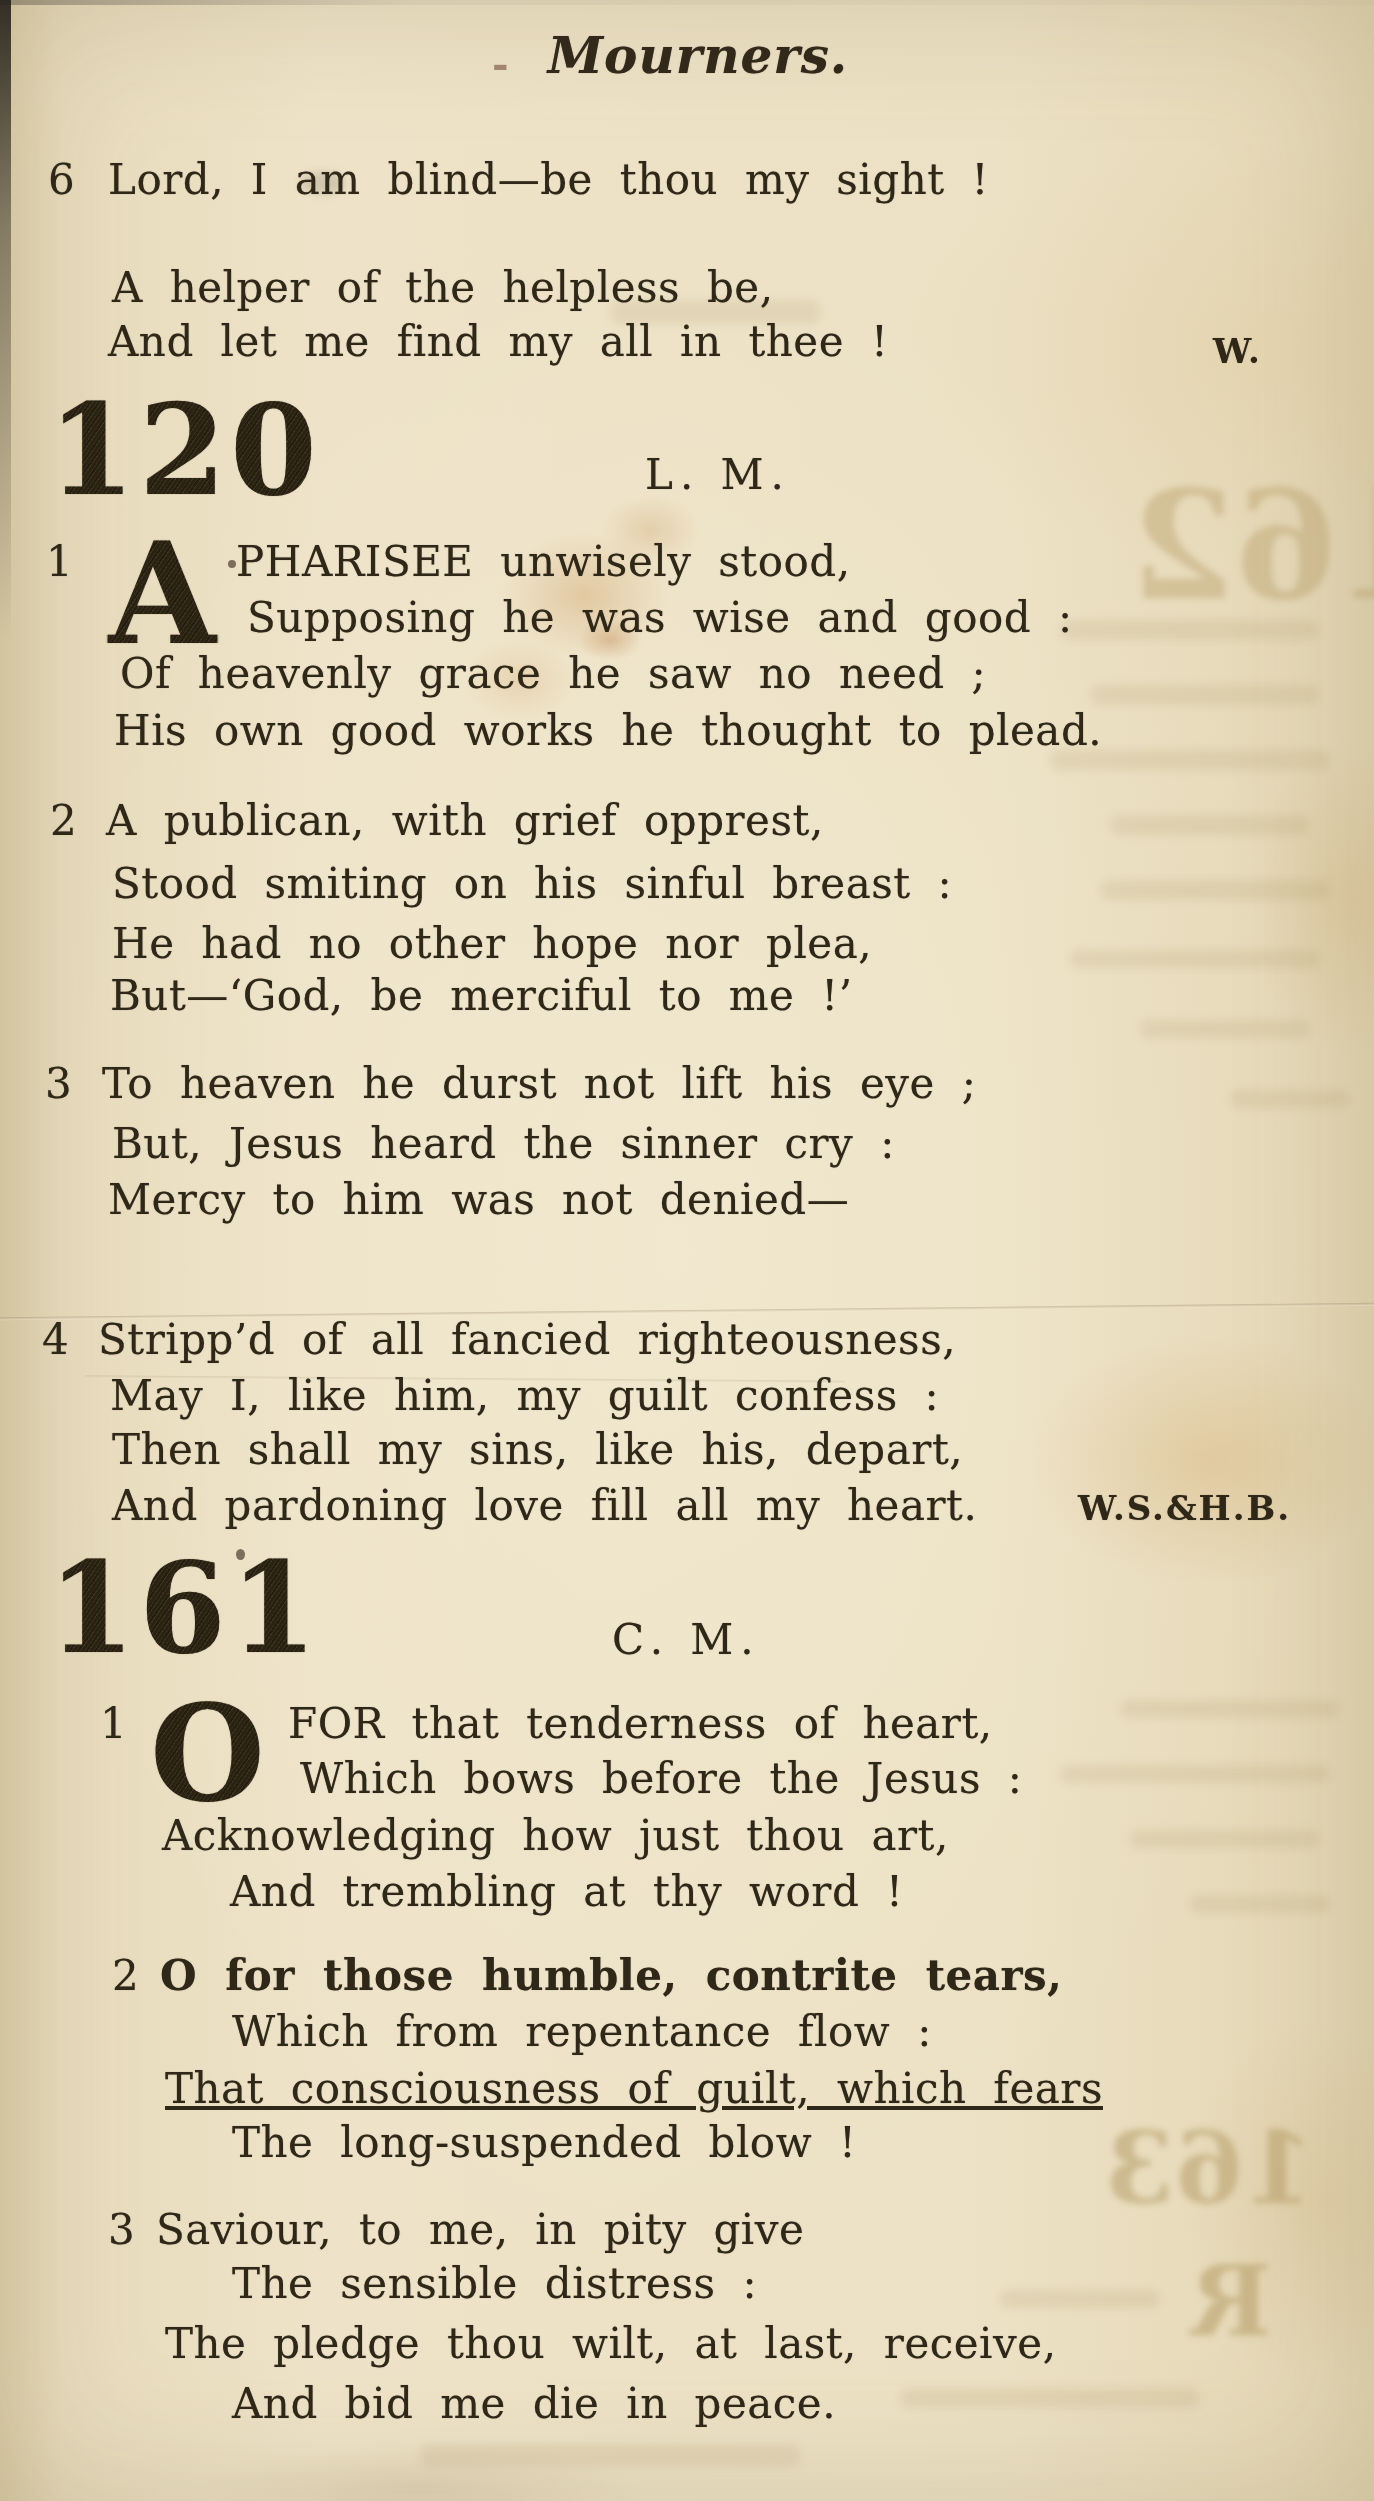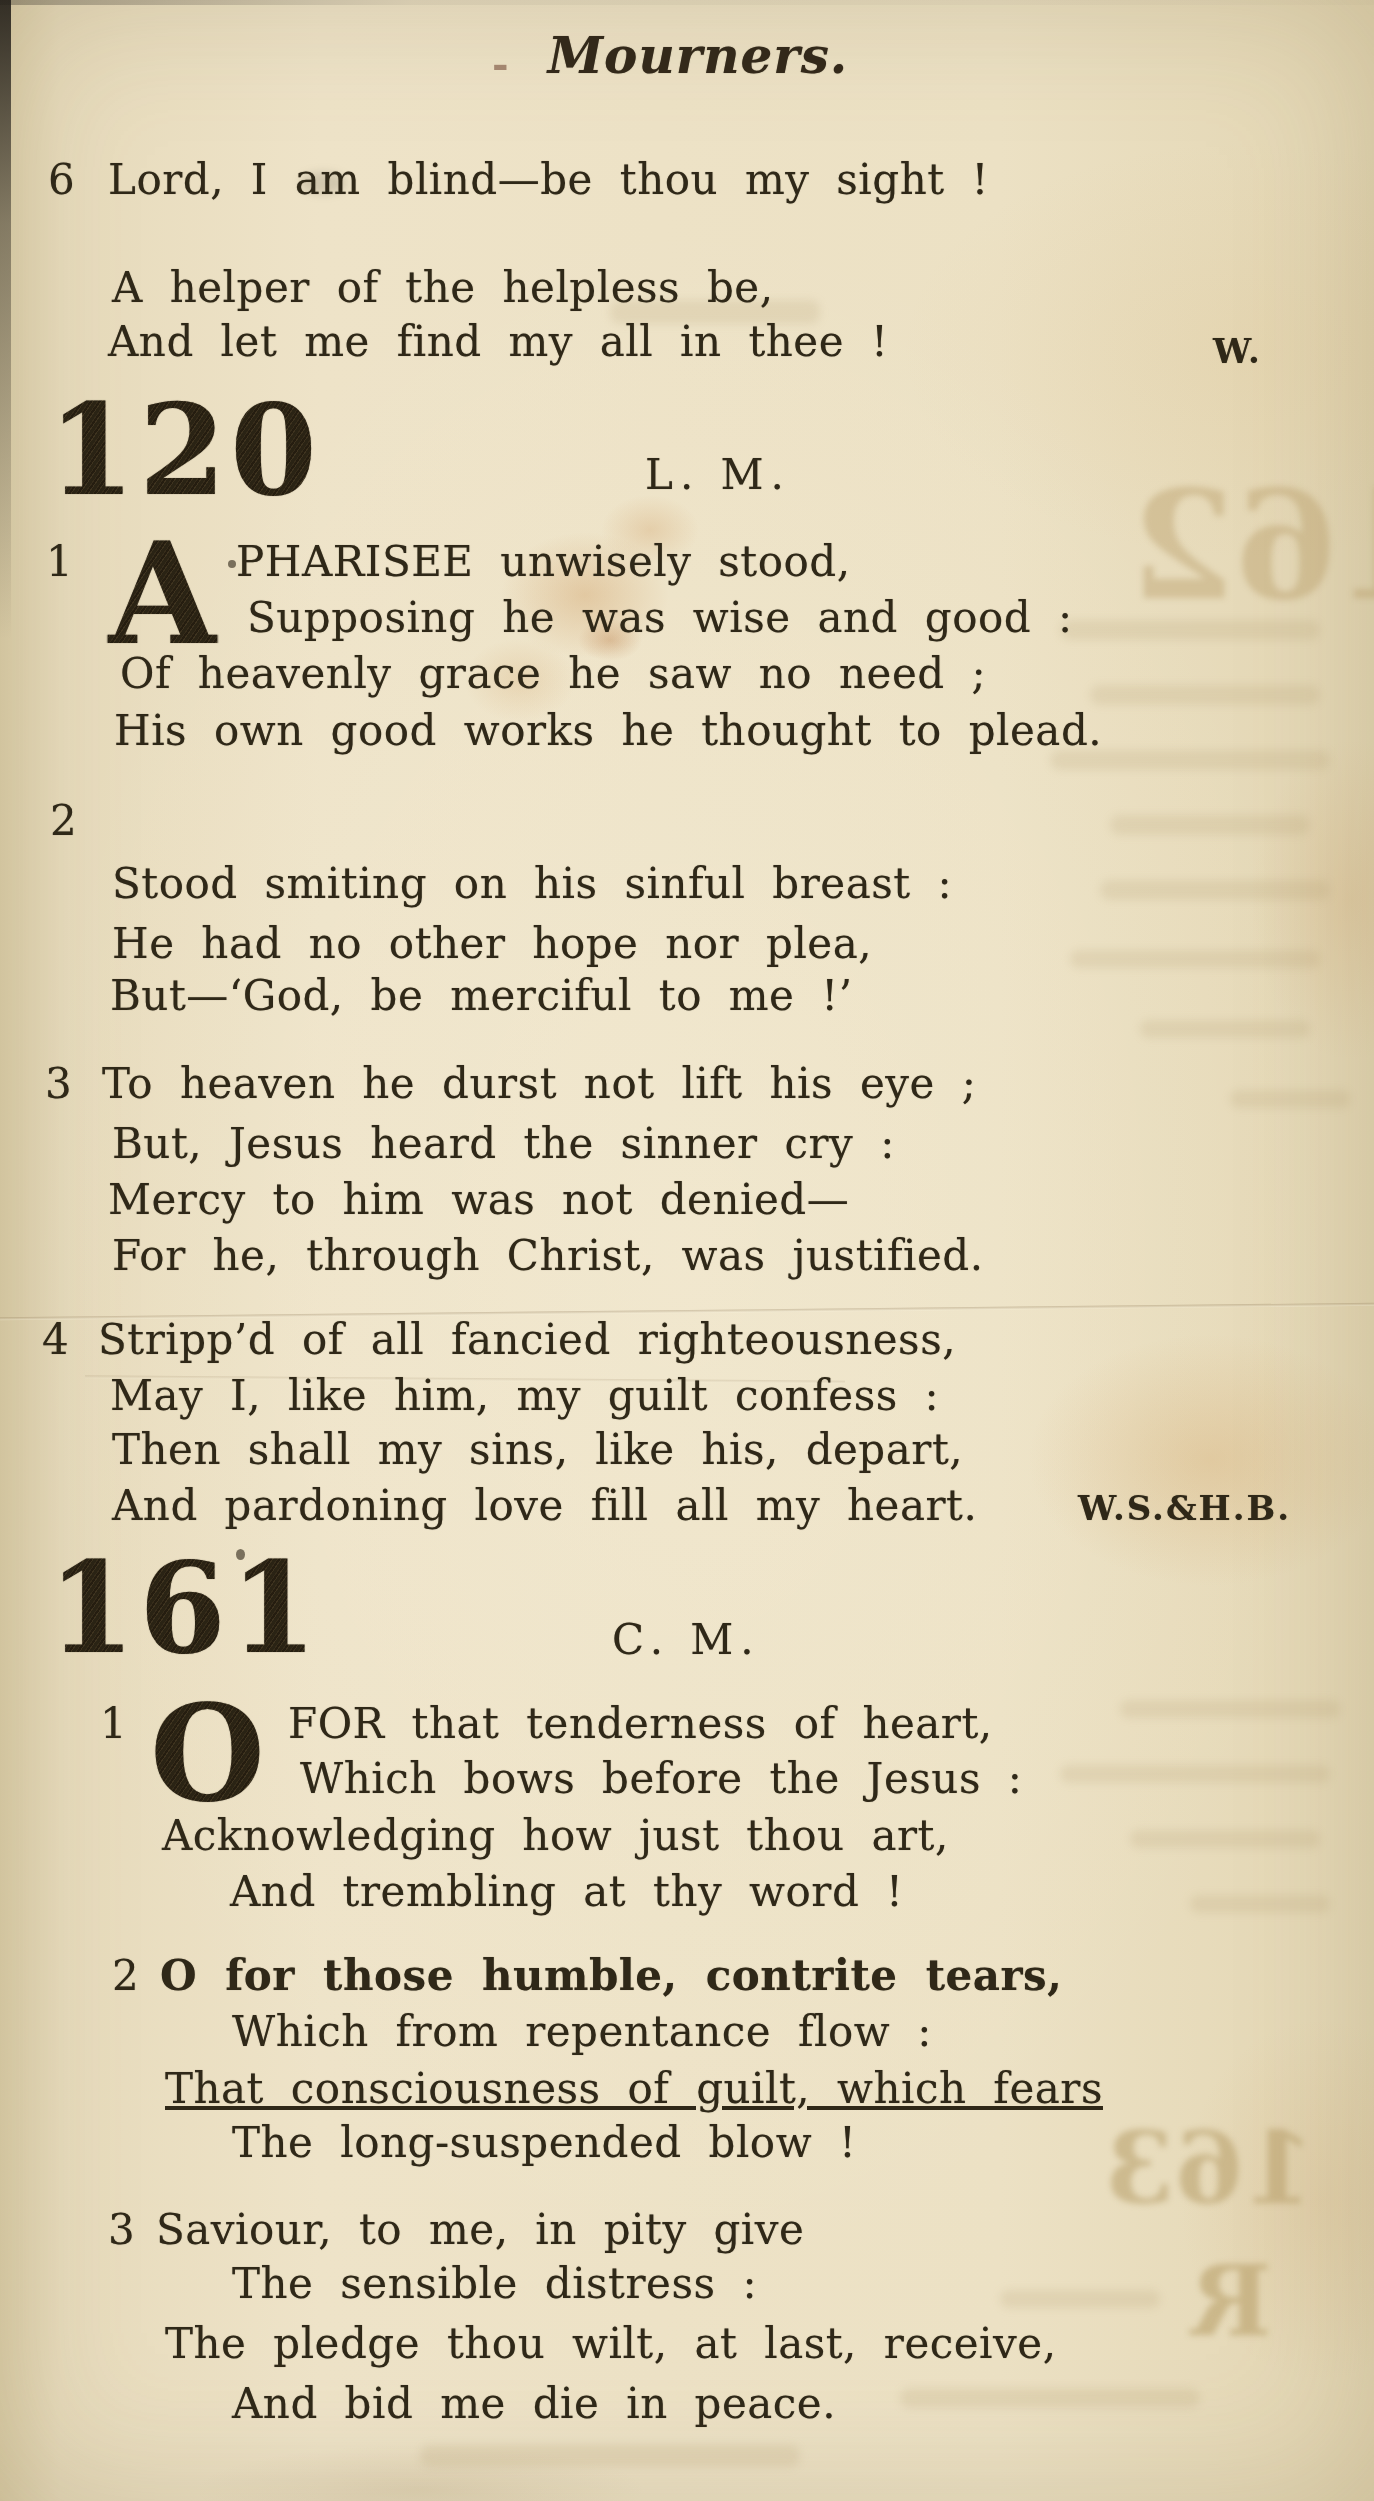--- a/index.html
+++ b/index.html
@@ -133,29 +133,29 @@
   <div class="meter" style="top:453px;left:645px;">L. M.</div>
 
   <div class="vnum" style="top:541px;left:46px;">1</div>
   <div class="dropcap textured" style="top:524px;left:108px;font-size:140px;">A</div>
   <div class="line" style="top:541px;left:236px;">PHARISEE unwisely stood,</div>
   <div class="line" style="top:653px;left:120px;">Of heavenly grace he saw no need ;</div>
   <div class="line" style="top:597px;left:247px;">Supposing he was wise and good :</div>
   <div class="line" style="top:710px;left:114px;">His own good works he thought to plead.</div>
 
   <div class="vnum" style="top:800px;left:50px;">2</div>
+  <div class="line" style="top:800px;left:106px;">A publican, with grief opprest,</div>
   <div class="line" style="top:863px;left:112px;">Stood smiting on his sinful breast :</div>
   <div class="line" style="top:923px;left:112px;">He had no other hope nor plea,</div>
   <div class="line" style="top:975px;left:110px;">But—‘God, be merciful to me !’</div>
 
   <div class="vnum" style="top:1063px;left:45px;">3</div>
   <div class="line" style="top:1063px;left:102px;">To heaven he durst not lift his eye ;</div>
   <div class="line" style="top:1123px;left:112px;">But, Jesus heard the sinner cry :</div>
   <div class="line" style="top:1179px;left:108px;">Mercy to him was not denied—</div>
-  <div class="line" style="top:1235px;left:112px;">For he, through Christ, was justified.</div>
 
   <div class="vnum" style="top:1319px;left:42px;">4</div>
   <div class="line" style="top:1319px;left:98px;">Stripp’d of all fancied righteousness,</div>
   <div class="line" style="top:1375px;left:110px;">May I, like him, my guilt confess :</div>
   <div class="line" style="top:1429px;left:112px;">Then shall my sins, like his, depart,</div>
   <div class="line" style="top:1485px;left:112px;">And pardoning love fill all my heart.</div>
   <div class="attr" style="top:1490px;left:1078px;">W.S.&amp;H.B.</div>
 
   <div class="hymn-num textured" style="top:1546px;left:48px;">161</div>
   <div class="meter" style="top:1618px;left:612px;">C. M.</div>

